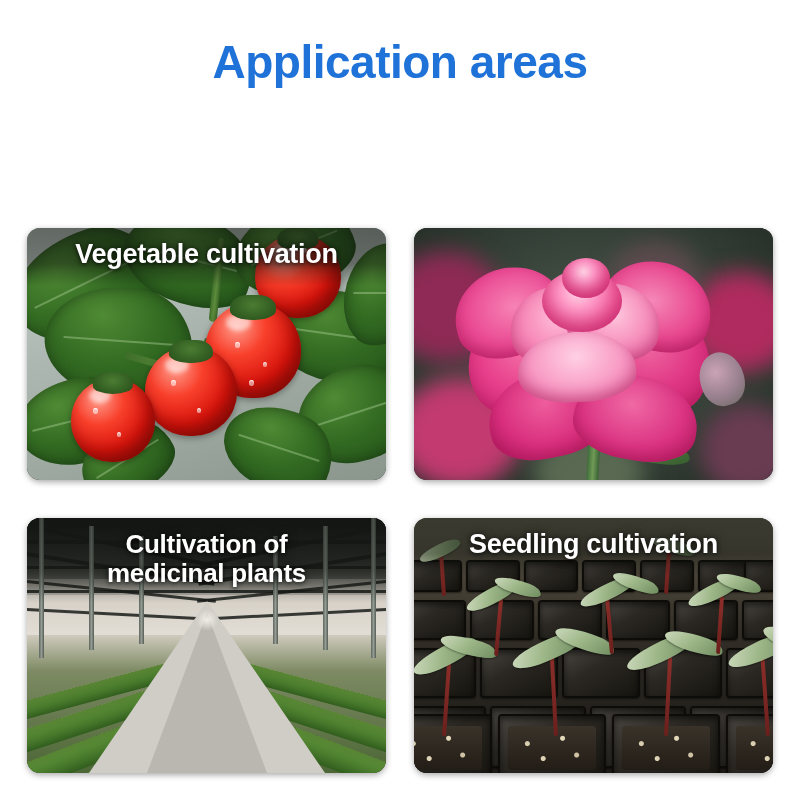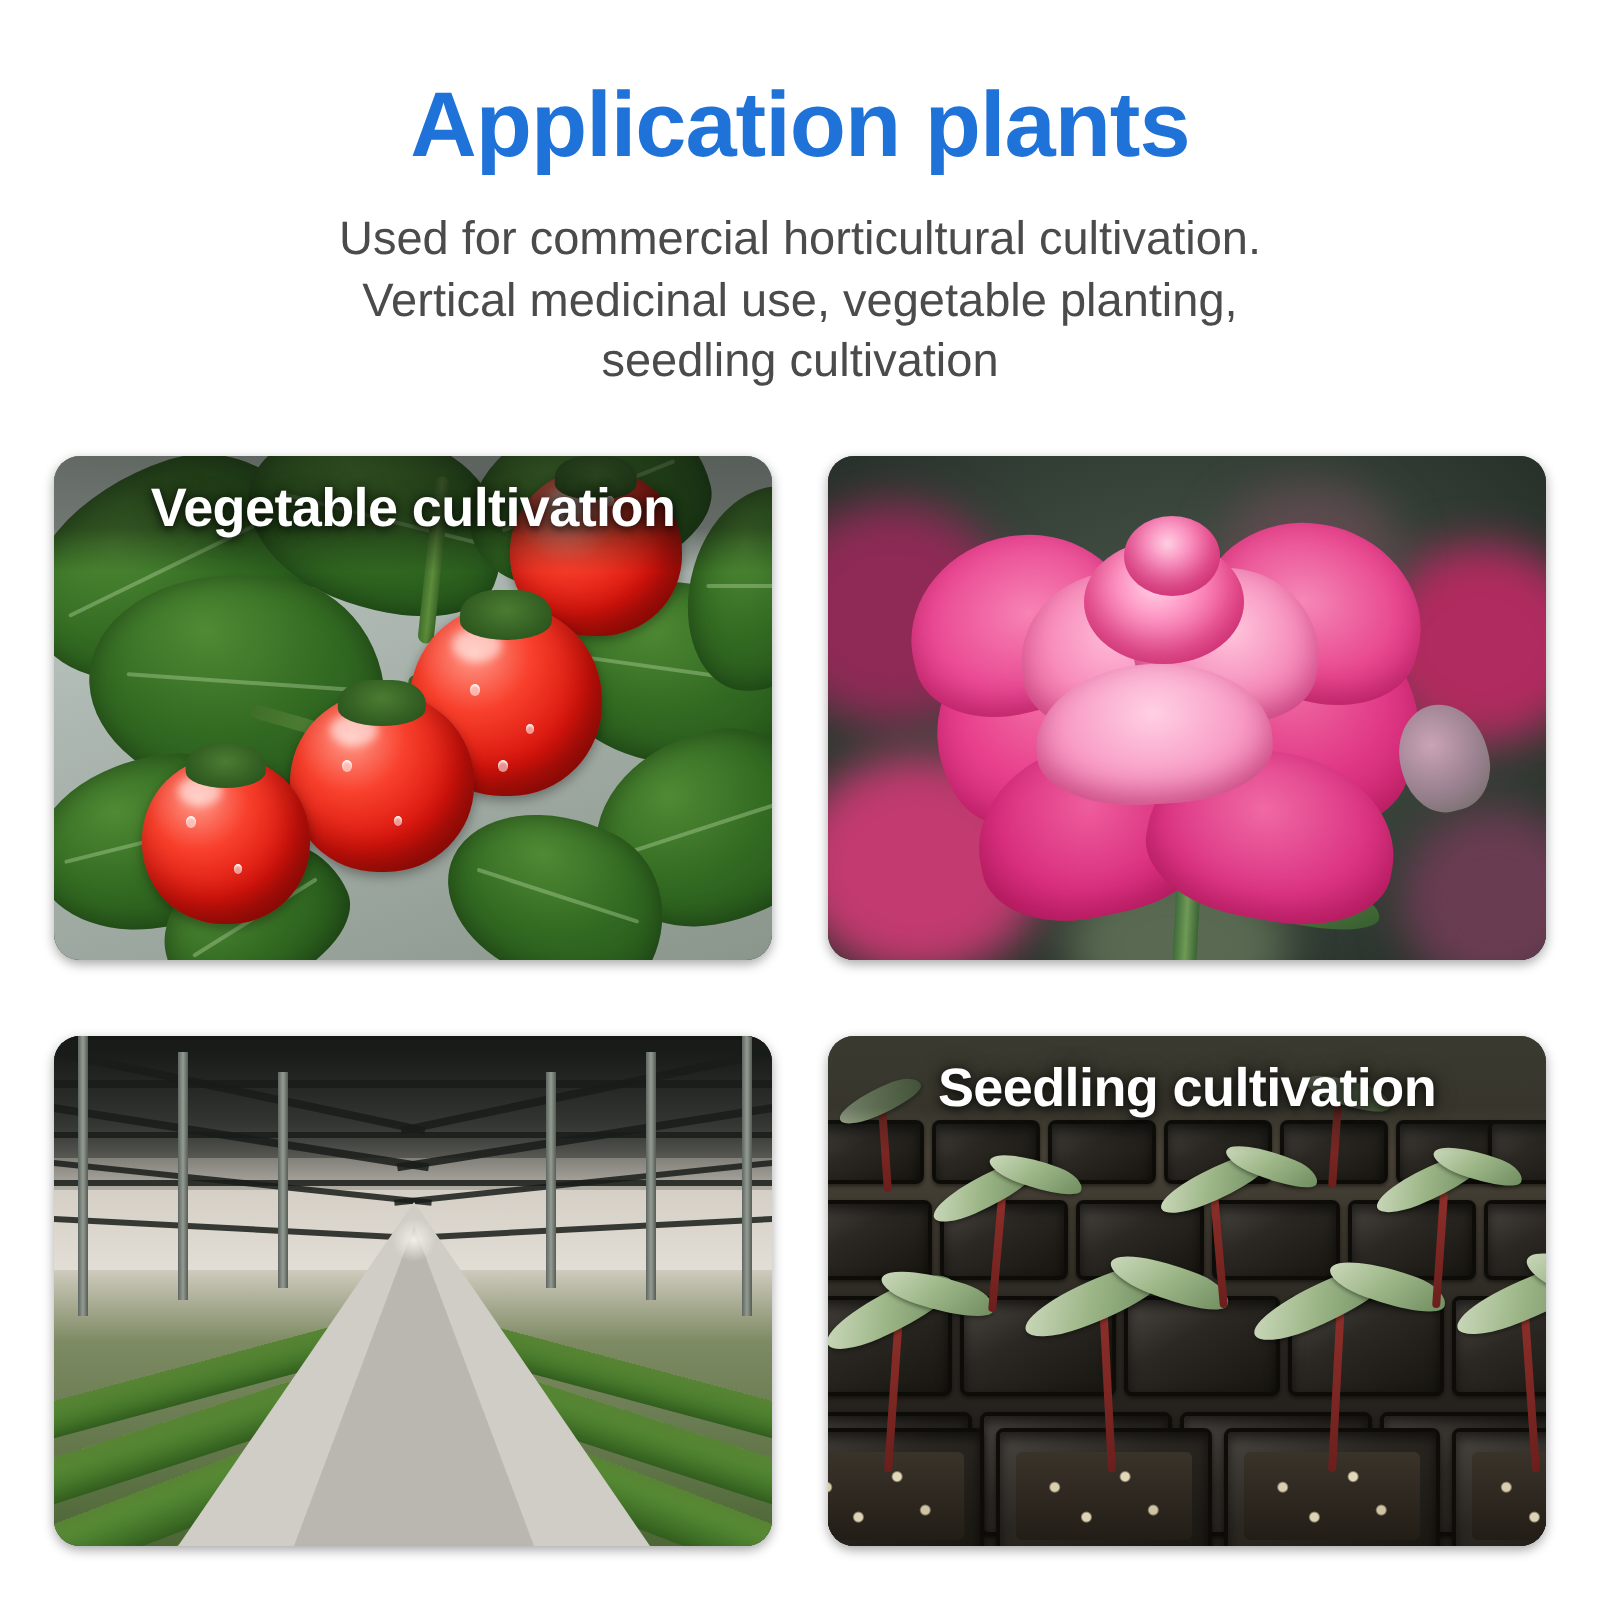--- a/index.html
+++ b/index.html
@@ -218,26 +218,21 @@
     border-radius: 70% 30% 65% 35% / 60% 50% 50% 40%;
     box-shadow: 0 1px 2px rgba(0,0,0,0.4);
   }
 </style>
 </head>
 <body>
 
 <div class="page">
 
   <div class="header">
-    <div class="page-title">Application plants</div>
-    <div class="page-subtitle">
-      <span class="sub-line">Used for commercial horticultural cultivation.</span>
-      <span class="sub-line">Vertical medicinal use, vegetable planting,</span>
-      <span class="sub-line">seedling cultivation</span>
-    </div>
+    <div class="page-title">Application areas</div>
   </div>
 
   <div class="card-grid">
 
     <div class="card">
       <div class="card-photo photo-tomato">
 
         <div class="tm-leaf" style="left:-16px;  top:4px;   width:150px; height:104px; transform:rotate(-18deg);"></div>
         <div class="tm-leaf" style="left:18px;   top:58px;  width:150px; height:112px; transform:rotate(12deg);"></div>
         <div class="tm-leaf" style="left:-10px;  top:150px; width:120px; height:86px;  transform:rotate(-6deg);"></div>
@@ -347,20 +342,24 @@
         <div class="gh-bed" style="right:-30px; top:160px; width:230px; height:18px; transform:rotate(15deg);"></div>
         <div class="gh-bed" style="right:-40px; top:184px; width:250px; height:22px; transform:rotate(18deg);"></div>
         <div class="gh-bed" style="right:-54px; top:214px; width:270px; height:26px; transform:rotate(21deg);"></div>
         <div class="gh-bed" style="right:-70px; top:250px; width:290px; height:30px; transform:rotate(24deg);"></div>
         <div class="gh-bed" style="right:-86px; top:292px; width:300px; height:34px; transform:rotate(27deg);"></div>
 
         <div class="gh-aisle"></div>
         <div class="gh-aisle-in"></div>
         <div class="gh-vp"></div>
       </div>
+      <div class="card-label two-line">
+        <span class="lbl-line">Cultivation of</span>
+        <span class="lbl-line">medicinal plants</span>
+      </div>
     </div>
 
     <div class="card">
       <div class="card-photo photo-seed">
 
         <div class="sd-cell" style="left:-6px;  top:42px;  width:54px; height:32px;"></div>
         <div class="sd-cell" style="left:52px;  top:42px;  width:54px; height:32px;"></div>
         <div class="sd-cell" style="left:110px; top:42px;  width:54px; height:32px;"></div>
         <div class="sd-cell" style="left:168px; top:42px;  width:54px; height:32px;"></div>
         <div class="sd-cell" style="left:226px; top:42px;  width:54px; height:32px;"></div>

